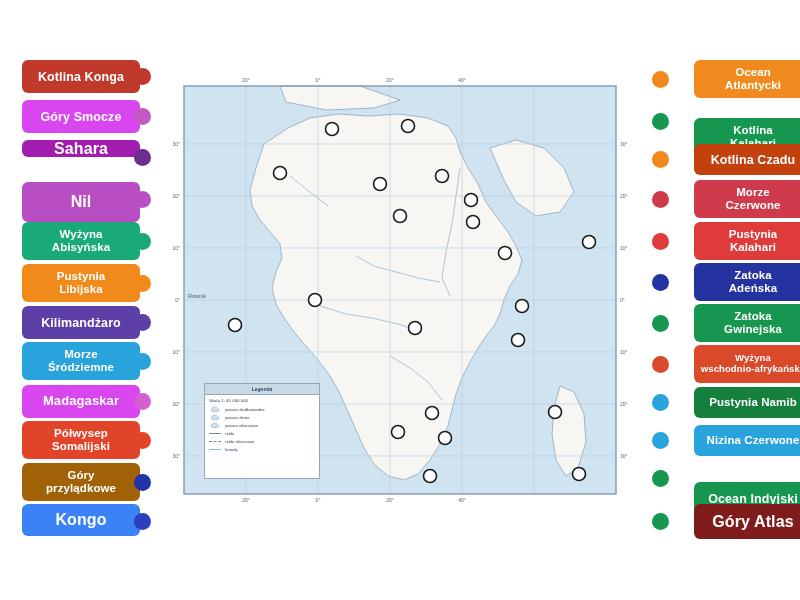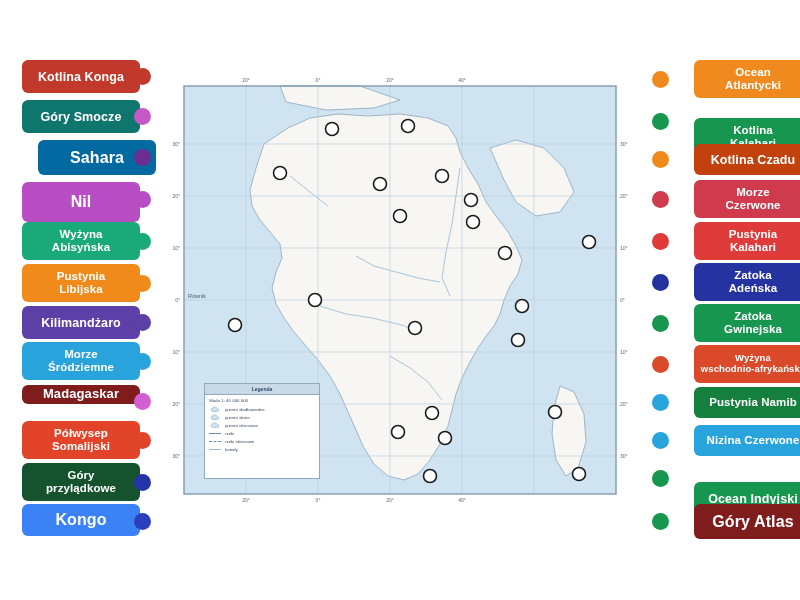--- a/index.html
+++ b/index.html
@@ -111,43 +111,43 @@
   .legend-line.thin { border-top: 1px solid #9db5c9; }
 </style>
 </head>
 <body>
 
 <div id="stage">
 
   <div class="left-col">
       <div class="label" style="top: 60px; height: 33px; background: rgb(192, 57, 43); font-size: 12.5px;">Kotlina Konga</div>
       <div class="dot" style="background: rgb(192, 57, 43); top: 68px; left: 134px;"></div>
-      <div class="label" style="top: 100px; height: 33px; background: #0f766e; font-size: 12.5px;">Góry Smocze</div>
+      <div class="label" style="top: 100px; height: 33px; background: #d946ef; font-size: 12.5px;">Góry Smocze</div>
       <div class="dot" style="background: rgb(197, 88, 197); top: 108px; left: 134px;"></div>
-      <div class="label" style="top: 140px; height: 35px; background: #0369a1; font-size: 16px; margin-left: 16px;">Sahara</div>
+      <div class="label" style="top: 140px; height: 17px; background: #a21caf; font-size: 16px;">Sahara</div>
       <div class="dot" style="background: rgb(107, 45, 143); top: 149px; left: 134px;"></div>
       <div class="label" style="top: 182px; height: 40px; background: rgb(185, 78, 196); font-size: 16px;">Nil</div>
       <div class="dot" style="background: rgb(185, 78, 196); top: 191px; left: 134px;"></div>
       <div class="label" style="top: 222px; height: 38px; background: rgb(26, 170, 122); font-size: 11.5px;">Wyżyna
 Abisyńska</div>
       <div class="dot" style="background: rgb(26, 170, 122); top: 232.5px; left: 134px;"></div>
       <div class="label" style="top: 264px; height: 38px; background: rgb(239, 138, 27); font-size: 11.5px;">Pustynia
 Libijska</div>
       <div class="dot" style="background: rgb(239, 138, 27); top: 274.5px; left: 134px;"></div>
       <div class="label" style="top: 306px; height: 33px; background: rgb(93, 63, 168); font-size: 12.5px;">Kilimandżaro</div>
       <div class="dot" style="background: rgb(93, 63, 168); top: 314px; left: 134px;"></div>
       <div class="label" style="top: 342px; height: 38px; background: rgb(41, 163, 220); font-size: 11.5px;">Morze
 Śródziemne</div>
       <div class="dot" style="background: rgb(41, 163, 220); top: 352.5px; left: 134px;"></div>
-      <div class="label" style="top: 385px; height: 19px; background: #7f1d1d; font-size: 13px;">Madagaskar</div>
+      <div class="label" style="top: 385px; height: 33px; background: #d946ef; font-size: 13px;">Madagaskar</div>
       <div class="dot" style="background: rgb(211, 95, 211); top: 393px; left: 134px;"></div>
       <div class="label" style="top: 421px; height: 38px; background: rgb(226, 68, 42); font-size: 11.5px;">Półwysep
 Somalijski</div>
       <div class="dot" style="background: rgb(226, 68, 42); top: 431.5px; left: 134px;"></div>
-      <div class="label" style="top: 463px; height: 38px; background: #14532d; font-size: 11.5px;">Góry
+      <div class="label" style="top: 463px; height: 38px; background: #a16207; font-size: 11.5px;">Góry
 przylądkowe</div>
       <div class="dot" style="background: rgb(35, 51, 168); top: 473.5px; left: 134px;"></div>
       <div class="label" style="top: 504px; height: 32px; background: #3b82f6; font-size: 16px;">Kongo</div>
       <div class="dot" style="background: rgb(43, 63, 191); top: 513px; left: 134px;"></div>
     </div>
 
   <div class="right-col">
       <div class="label" style="top: 60px; height: 38px; background: rgb(240, 138, 30); font-size: 11.5px;">Ocean
 Atlantycki</div>
       <div class="dot" style="background: rgb(240, 138, 30); top: 70.5px; left: 652px;"></div>

